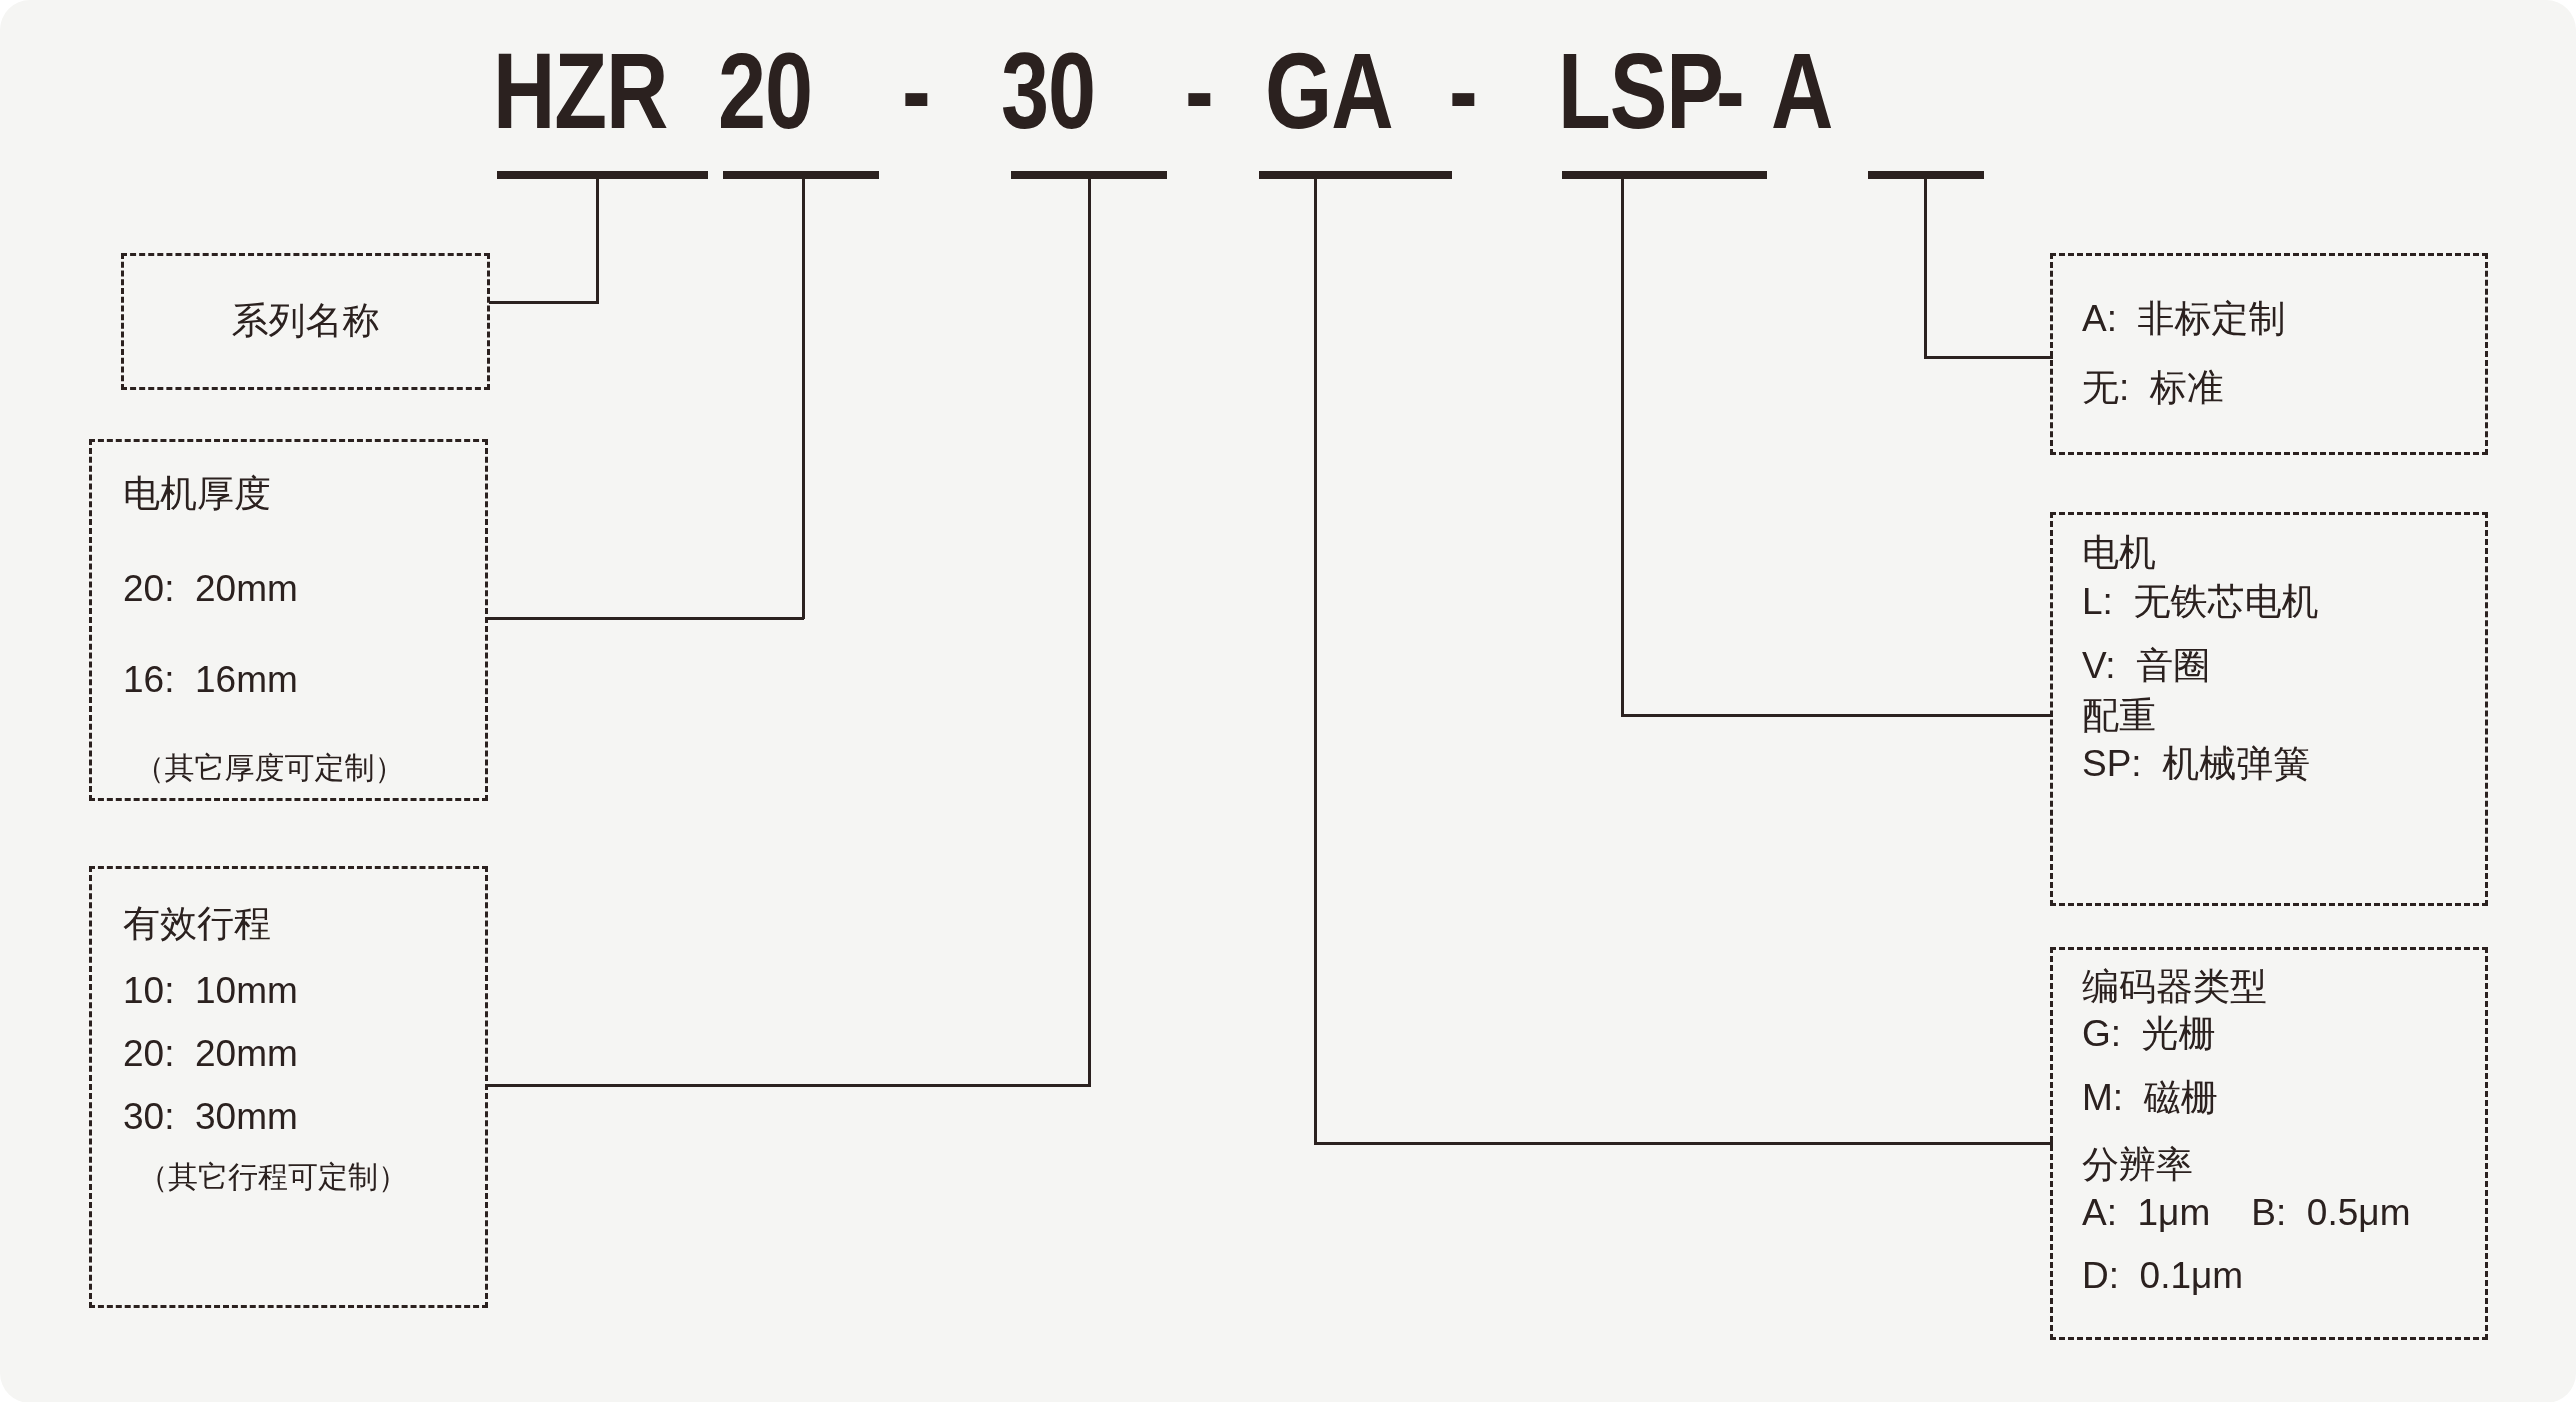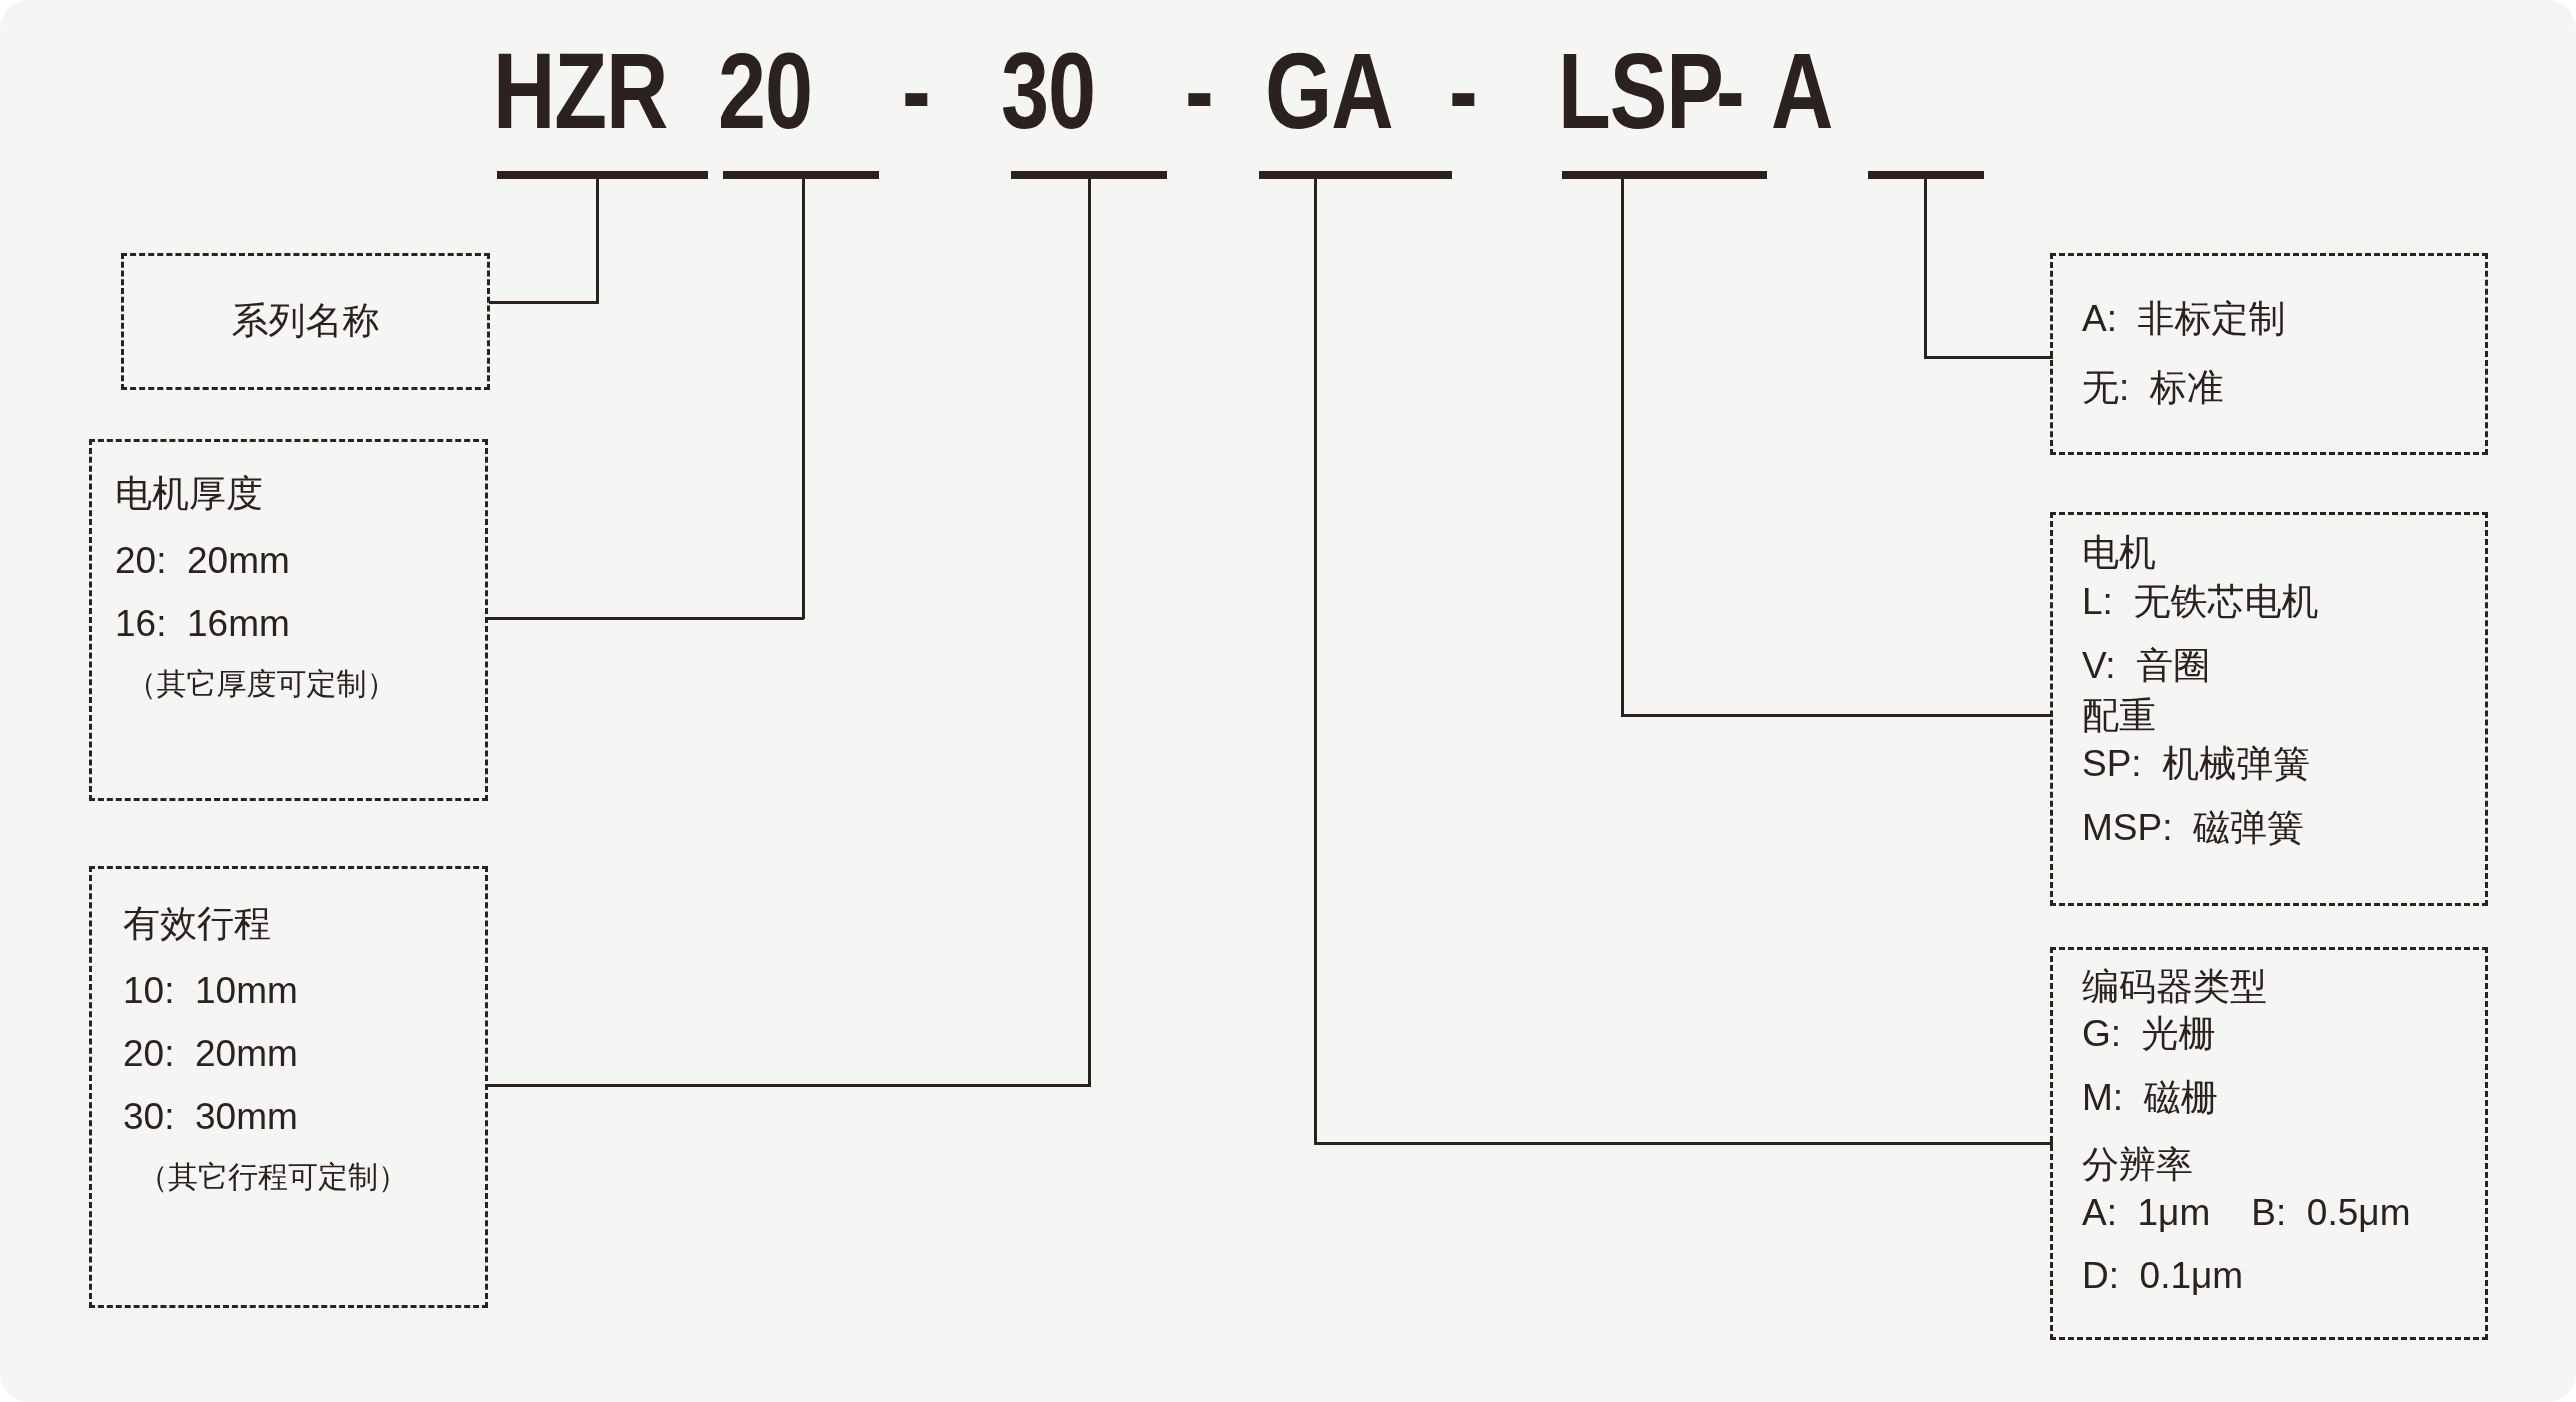--- a/index.html
+++ b/index.html
@@ -114,21 +114,21 @@
   <div class="lead-v" style="left:1924px;top:175px;height:184px;"></div>
   <div class="lead-h" style="left:1924px;top:356px;width:129px;"></div>
 
   <div class="dbox" style="left:121px;top:253px;width:369px;height:137px;font-family:Liberation Serif, serif;">
     <div class="bx-inner" style="top:46px;">
       <div class="line cn center">系列名称</div>
     </div>
   </div>
 
   <div class="dbox" style="left:89px;top:439px;width:399px;height:362px;">
-    <div class="bx-inner" style="top:33px;left:23px;">
+    <div class="bx-inner" style="top:33px;left:31px;gap:28px;">
       <div class="line cn" style="margin-bottom:30px;">电机厚度</div>
       <div class="line" style="margin-bottom:26px;">20:  20mm</div>
       <div class="line" style="margin-bottom:27px;">16:  16mm</div>
       <div class="line small" style="margin-left:11.6px;">（其它厚度可定制）</div>
     </div>
   </div>
 
   <div class="dbox" style="left:89px;top:866px;width:399px;height:442px;">
     <div class="bx-inner" style="top:36px;left:31px;">
       <div class="line cn" style="margin-bottom:30px;">有效行程</div>
@@ -146,21 +146,20 @@
     </div>
   </div>
 
   <div class="dbox" style="left:2050px;top:512px;width:438px;height:394px;">
     <div class="bx-inner" style="top:19.3px;left:29px;">
       <div class="line cn" style="margin-bottom:11.6px;">电机</div>
       <div class="line cn" style="margin-bottom:27px;">L:  无铁芯电机</div>
       <div class="line cn" style="margin-bottom:13px;">V:  音圈</div>
       <div class="line cn" style="margin-bottom:11.6px;">配重</div>
       <div class="line cn" style="margin-bottom:27px;">SP:  机械弹簧</div>
-      <div class="line cn">MSP:  磁弹簧</div>
     </div>
   </div>
 
   <div class="dbox" style="left:2050px;top:947px;width:438px;height:393px;">
     <div class="bx-inner" style="top:18px;left:29px;">
       <div class="line cn" style="margin-bottom:10.3px;">编码器类型</div>
       <div class="line cn" style="margin-bottom:27px;">G:  光栅</div>
       <div class="line cn" style="margin-bottom:30px;">M:  磁栅</div>
       <div class="line cn" style="margin-bottom:10.3px;">分辨率</div>
       <div class="line cn" style="margin-bottom:26px;">A:  1μm    B:  0.5μm</div>

